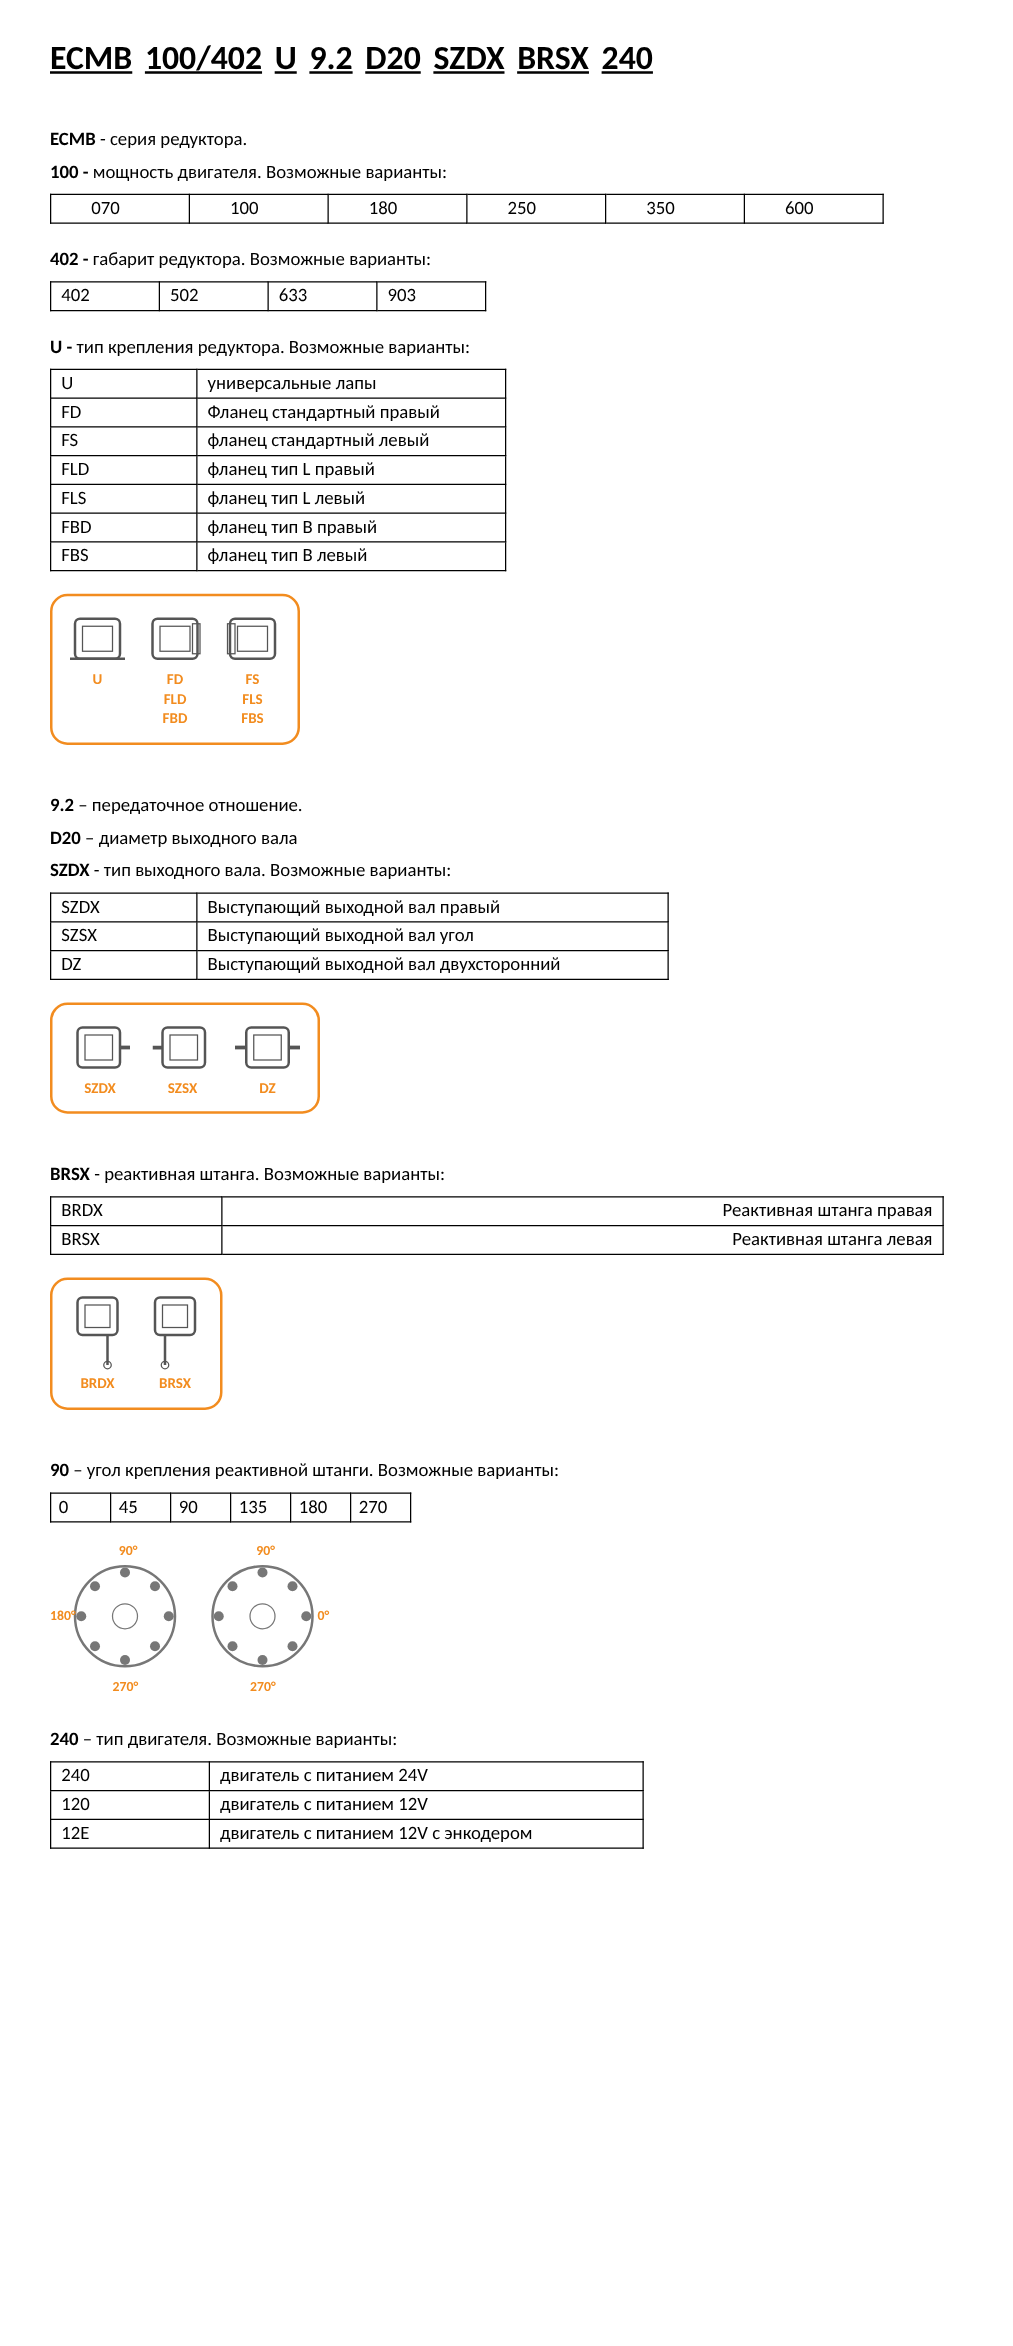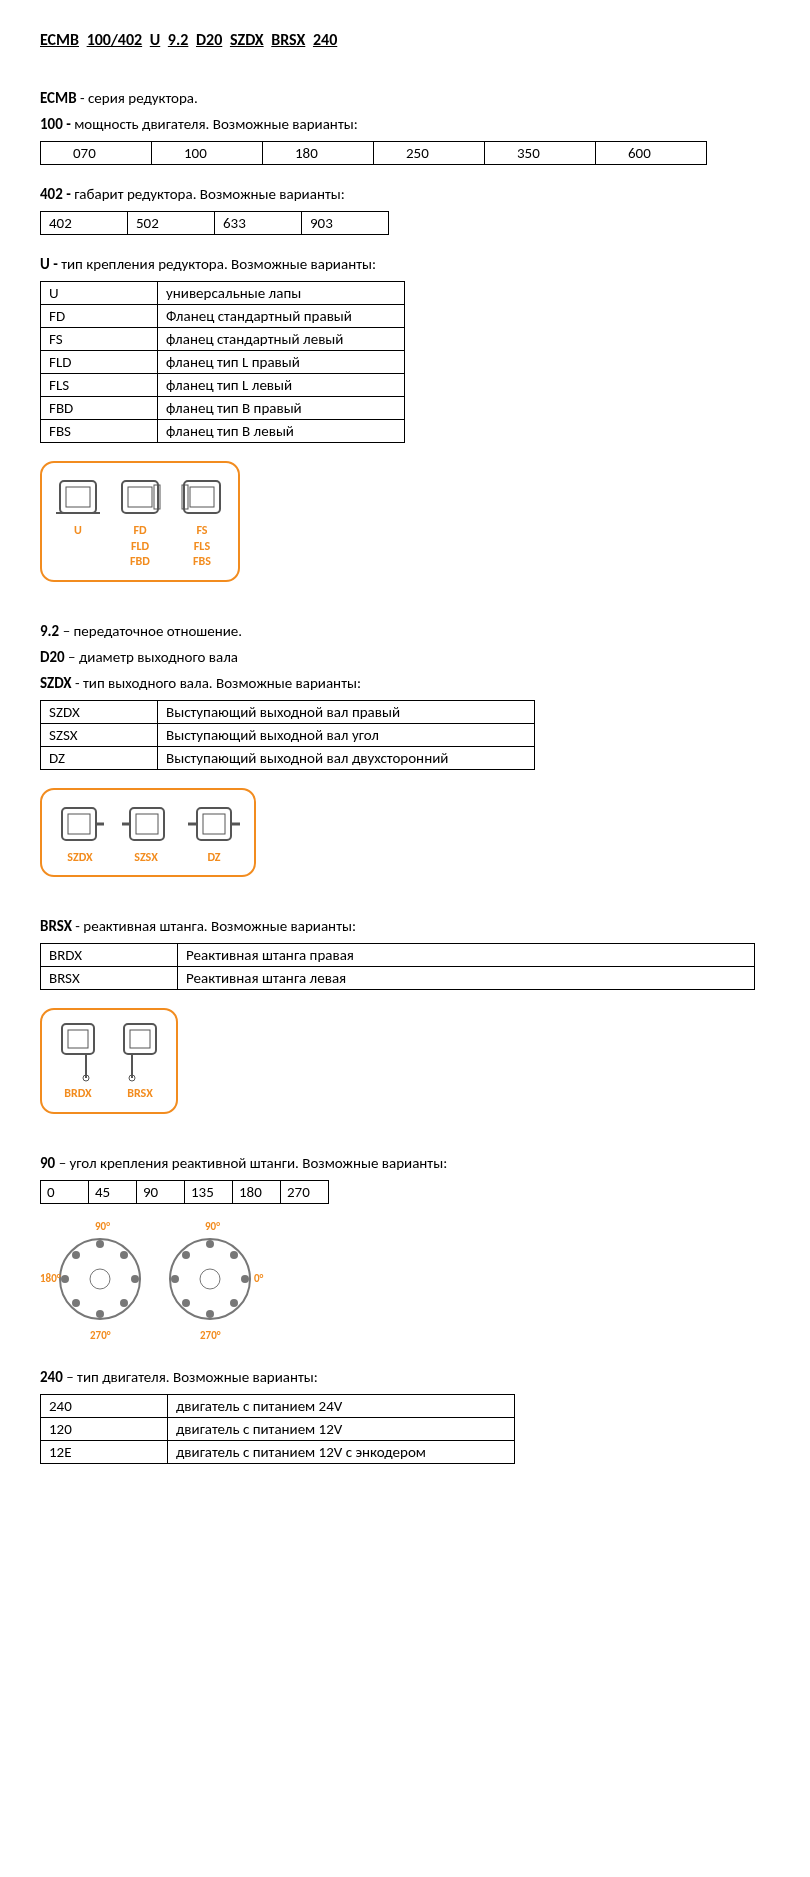--- a/index.html
+++ b/index.html
@@ -6,21 +6,21 @@
     font-family: Calibri, Arial, sans-serif;
     font-size: 15px;
     color: #000;
     background: #fff;
     margin: 0;
     padding: 30px 40px;
     width: 810px;
     box-sizing: border-box;
   }
   .title {
-    font-size: 16px;
+    font-size: 27px;
     font-weight: bold;
     margin-bottom: 40px;
   }
   .title span {
     text-decoration: underline;
     margin-right: 4px;
   }
   .section {
     margin-bottom: 20px;
   }
@@ -40,21 +40,21 @@
     font-size: 15px;
     vertical-align: top;
   }
   .t-power td { width: 70px; padding-left: 32px; }
   .t-size td { width: 70px; }
   .t-mount td:first-child { width: 100px; }
   .t-mount td:last-child { width: 230px; }
   .t-shaft td:first-child { width: 100px; }
   .t-shaft td:last-child { width: 360px; }
   .t-torque td:first-child { width: 120px; }
-  .t-torque td:last-child { width: 560px; }
+  .t-torque td:last-child { width: 560px; text-align: right; }
   .t-angle td { width: 35px; text-align:left; padding:2px 6px;}
   .t-motor td:first-child { width: 110px; }
   .t-motor td:last-child { width: 330px; }
 
   .diagram-box {
     border: 2px solid #f28c1f;
     border-radius: 14px;
     padding: 12px 14px 10px 14px;
     display: inline-block;
     margin: 10px 0 20px 0;

